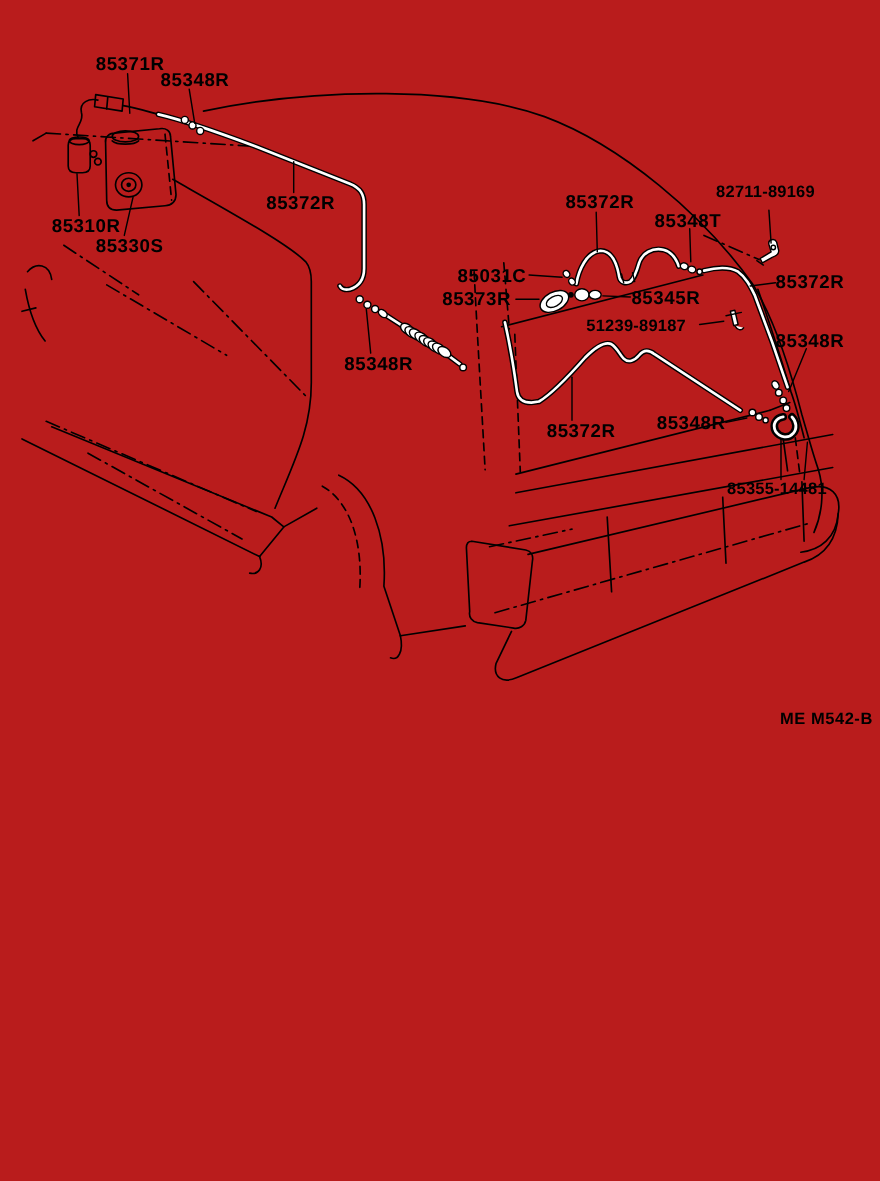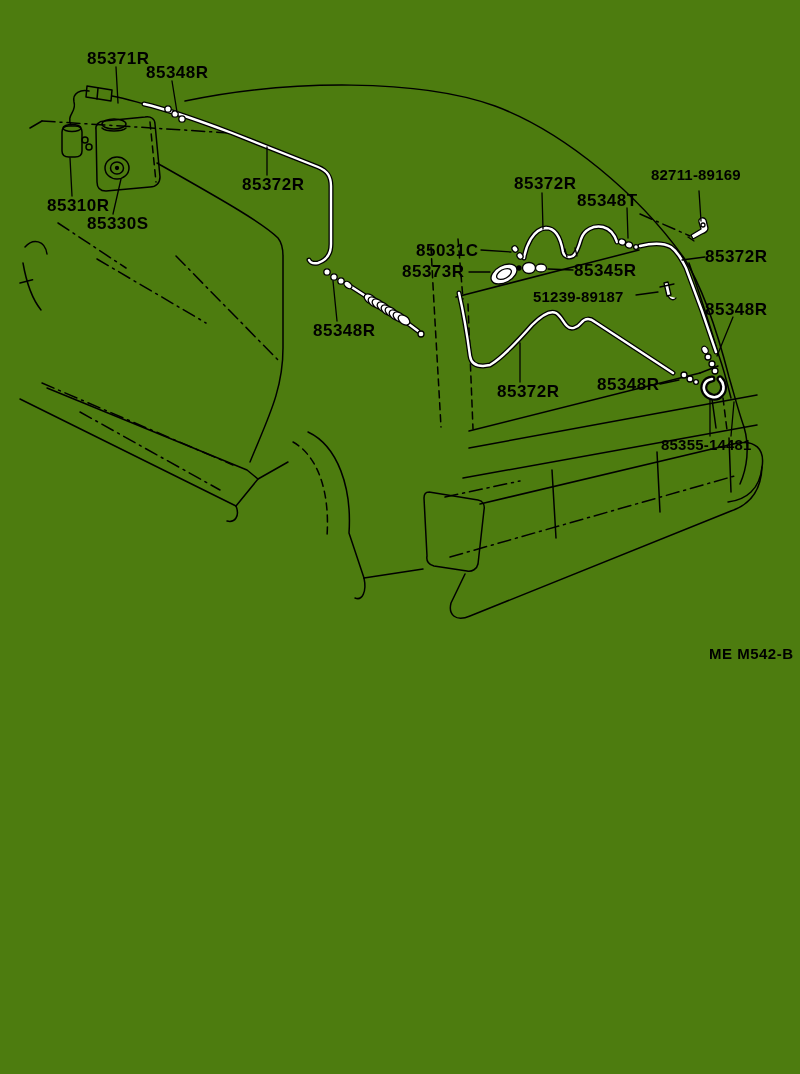--- a/index.html
+++ b/index.html
@@ -1,16 +1,16 @@
 <!DOCTYPE html>
 <html><head>
 <meta charset="utf-8">
 <style>
   html,body{margin:0;padding:0;background:#ffffff;}
-  #stage{position:relative;width:800px;height:1074px;background:#4d7c0f;overflow:hidden;
+  #stage{position:relative;width:800px;height:1074px;background:#b91c1c;overflow:hidden;
          font-family:"Liberation Sans",sans-serif;}
   #art{position:absolute;left:0;top:0;}
   .part-label{position:absolute;font-weight:700;font-size:17px;line-height:1;
               letter-spacing:0.5px;color:#000;white-space:nowrap;}
   .part-label.small{font-size:15px;letter-spacing:0.2px;}
   .fig-code{position:absolute;font-weight:700;font-size:15px;letter-spacing:0.5px;color:#000;margin-left:36px;}
 </style>
 </head>
 <body>
 
@@ -221,21 +221,21 @@
     </g>
   </svg>
 
   <div class="part-label" style="left:87px;top:50px;">85371R</div>
   <div class="part-label" style="left:146px;top:64px;">85348R</div>
   <div class="part-label" style="left:242px;top:176px;">85372R</div>
   <div class="part-label" style="left:47px;top:197px;text-align:right;">85310R</div>
   <div class="part-label" style="left:87px;top:215px;">85330S</div>
   <div class="part-label" style="left:514px;top:175px;">85372R</div>
   <div class="part-label small" style="left:651px;top:167px;">82711-89169</div>
-  <div class="part-label" style="left:577px;top:192px;">85348T</div>
+  <div class="part-label" style="left:595px;top:192px;">85348T</div>
   <div class="part-label" style="left:416px;top:242px;">85031C</div>
   <div class="part-label" style="left:402px;top:263px;">85373R</div>
   <div class="part-label" style="left:574px;top:262px;">85345R</div>
   <div class="part-label small" style="left:533px;top:289px;">51239-89187</div>
   <div class="part-label" style="left:705px;top:248px;">85372R</div>
   <div class="part-label" style="left:705px;top:301px;">85348R</div>
   <div class="part-label" style="left:313px;top:322px;">85348R</div>
   <div class="part-label" style="left:497px;top:383px;">85372R</div>
   <div class="part-label" style="left:597px;top:376px;">85348R</div>
   <div class="part-label small" style="left:661px;top:437px;">85355-14481</div>

